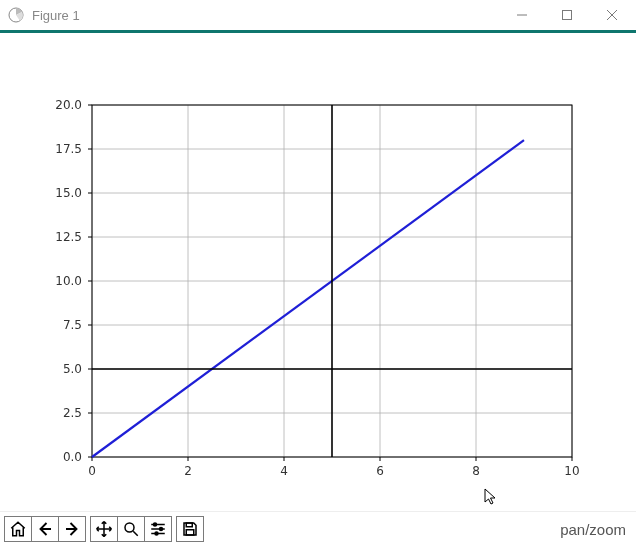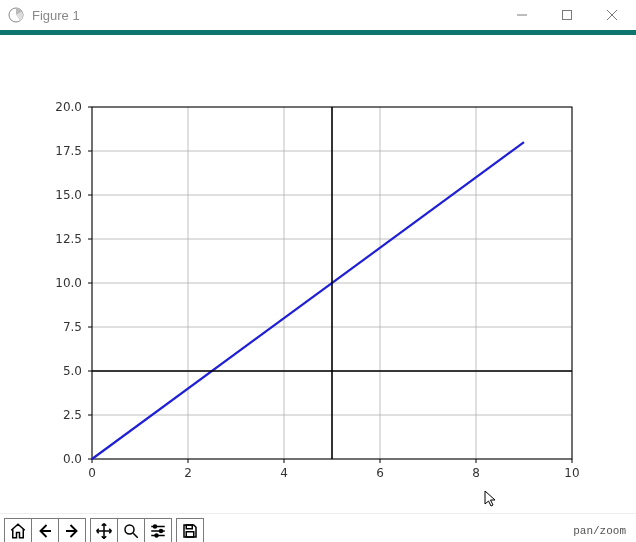--- a/index.html
+++ b/index.html
@@ -13,21 +13,21 @@
     height: 542px;
     overflow: hidden;
   }
   
   .titlebar {
     height: 30px;
     display: flex;
     align-items: center;
     padding: 0 2px 0 8px;
     color: #888;
-    border-bottom: 5px solid #0f766e;
+    border-bottom: 3px solid #0f766e;
     user-select: none;
   }
   .titlebar .app-icon {
     width: 16px;
     height: 16px;
     margin-right: 8px;
     flex: none;
   }
   .titlebar .title { flex: none; }
   .titlebar .spacer { flex: 1; }
@@ -100,24 +100,23 @@
     width: 26px;
     height: 24px;
     display: flex;
     align-items: center;
     justify-content: center;
     background: #fff;
   }
   .tbtn svg { stroke: #000; }
   .toolbar .spacer { flex: 1; }
   .status {
-    font-size: 11px;
+    font-size: 15px;
     color: #555;
     padding-right: 4px;
-    font-family: Liberation Mono, monospace;
   }
 </style>
 </head>
 <body>
 
 <div class="titlebar">
   <span class="app-icon">
     <svg viewBox="0 0 16 16" width="16" height="16">
       <circle cx="8" cy="8" r="7" fill="none" stroke="#888" stroke-width="1"></circle>
       <path d="M8 8 L8 1 A7 7 0 0 1 14 5 Z" fill="#bbb"></path>

